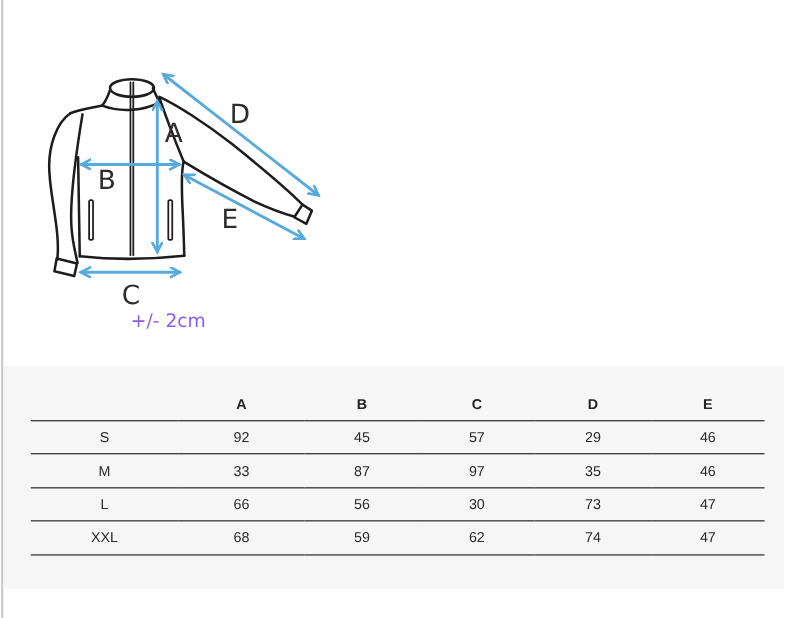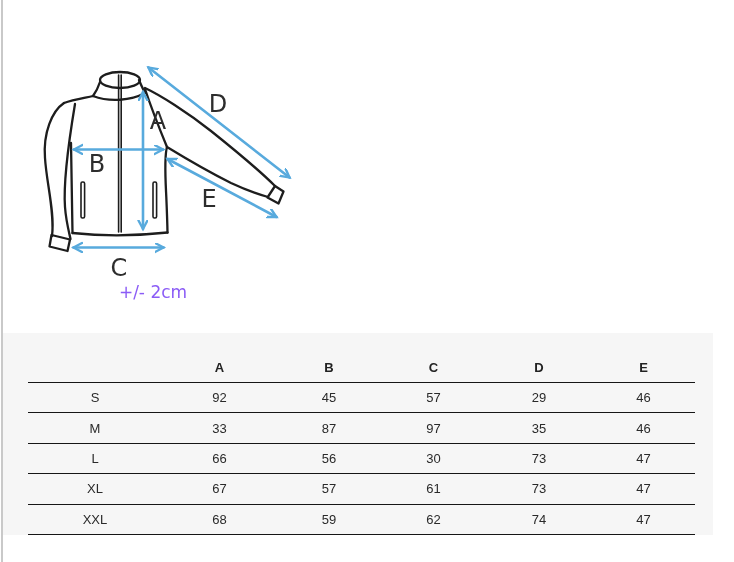--- a/index.html
+++ b/index.html
@@ -154,28 +154,20 @@
       </tr>
       <tr>
         <td>L</td>
         <td>66</td>
         <td>56</td>
         <td>30</td>
         <td>73</td>
         <td>47</td>
       </tr>
       <tr>
-        <td>XL</td>
-        <td>67</td>
-        <td>57</td>
-        <td>61</td>
-        <td>73</td>
-        <td>47</td>
-      </tr>
-      <tr>
         <td>XXL</td>
         <td>68</td>
         <td>59</td>
         <td>62</td>
         <td>74</td>
         <td>47</td>
       </tr>
     </tbody>
   </table>
 </div>

